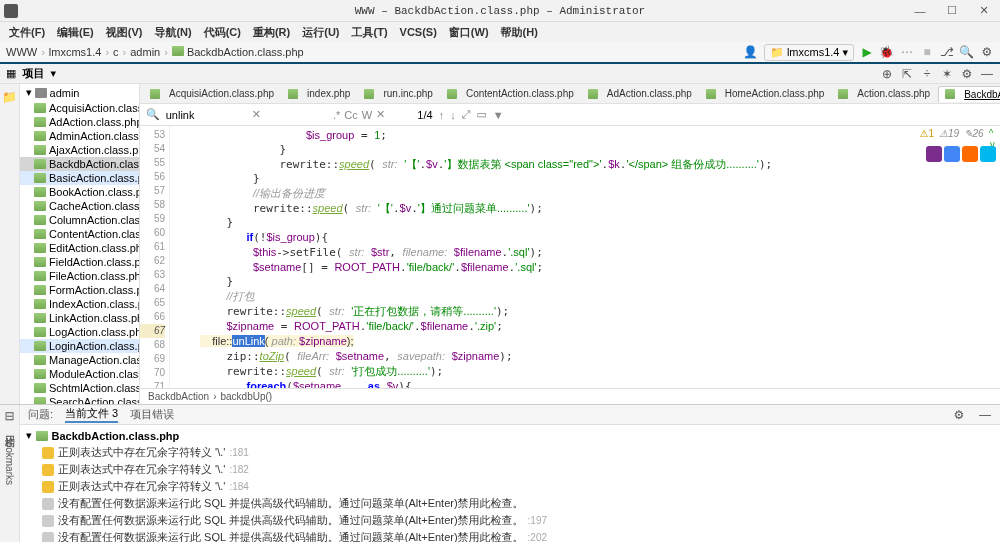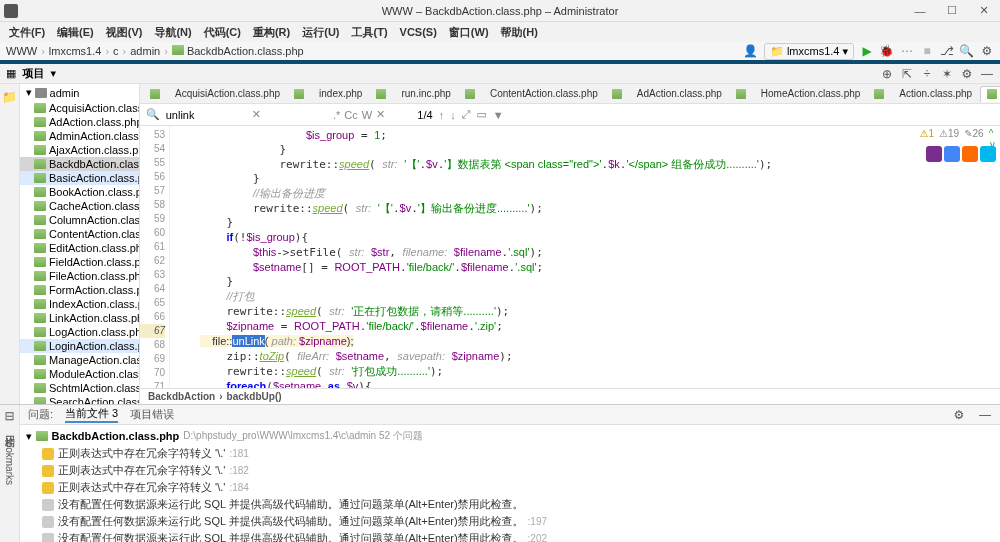--- a/index.html
+++ b/index.html
@@ -1,71 +1,71 @@
 <!DOCTYPE html>
 <html><head>
 <meta charset="utf-8">
 <style>
 * { margin:0; padding:0; box-sizing:border-box; font-family:"Microsoft YaHei",Arial,sans-serif; }
 body { background:#fff; color:#000; font-size:11px; overflow:hidden; width:1000px; height:542px; position:relative; }
 .titlebar { height:22px; background:#f2f2f2; display:flex; align-items:center; justify-content:space-between; padding:0 4px; border-bottom:1px solid #ddd; }
 .titlebar-left { display:flex; align-items:center; gap:2px; }
 .title-icon { width:14px; height:14px; background:#555; border-radius:2px; }
-.titlebar-title { font-size:11px; color:#333; margin-left:auto; margin-right:auto; position:absolute; left:50%; transform:translateX(-50%); }
+.titlebar-title { font-size:11px; color:#333; margin-left:auto; margin-right:auto; position:absolute; left:50%; transform:translateX(-50%);font-family:Liberation Mono, monospace; }
 .window-controls { display:flex; gap:8px; align-items:center; }
 .window-controls span { width:24px; text-align:center; color:#555; cursor:pointer; }
 .menubar { height:20px; background:#f2f2f2; display:flex; align-items:center; padding:0 4px; gap:2px; }
 .menubar span { padding:2px 5px; color:#333; cursor:pointer; font-size:11px;font-weight:bold; }
-.toolbar { height:22px; background:#f6f6f6; border-bottom:4px solid #0c4a6e; display:flex; align-items:center; justify-content:space-between; padding:0 6px; }
+.toolbar { height:22px; background:#f6f6f6; border-bottom:2px solid #0c4a6e; display:flex; align-items:center; justify-content:space-between; padding:0 6px; }
 .breadcrumb { display:flex; align-items:center; gap:4px; font-size:11px; color:#333; }
 .breadcrumb .sep { color:#aaa; }
 .toolbar-right { display:flex; align-items:center; gap:6px; }
 .tb-icon { width:14px; height:14px; display:flex; align-items:center; justify-content:center; color:#555; cursor:pointer; font-size:12px; }
 .proj-dd { display:flex; align-items:center; gap:3px; border:1px solid #ccc; border-radius:3px; padding:1px 5px; font-size:11px; }
 .proj-hdr { height:20px; background:#f2f2f2; display:flex; align-items:center; padding:0 6px; gap:6px; border-bottom:1px solid #e0e0e0; }
 .proj-hdr .lbl { font-weight:bold; font-size:11px; }
 .main { display:flex; height:320px; }
 .sidebar-left { width:20px; background:#f2f2f2; border-right:1px solid #e0e0e0; display:flex; flex-direction:column; align-items:center; gap:8px; padding-top:6px; }
 .vert-text { writing-mode:vertical-rl; font-size:10px; color:#555; cursor:pointer; }
 .file-tree { width:120px; background:#fff; border-right:1px solid #e0e0e0; overflow:auto; font-size:11px; }
 .tree-root { padding:2px 0 2px 6px; display:flex; align-items:center; gap:3px; }
 .tree-item { padding:1px 0 1px 14px; display:flex; align-items:center; gap:3px; cursor:pointer; white-space:nowrap; }
 .tree-item.sel { background:#d5d5d5; }
 .tree-item.blue { background:#dbeaff; }
 .file-icon { width:12px; height:10px; background:linear-gradient(#9c7,#7a5); border-radius:1px; flex-shrink:0; }
 .folder-icon { width:12px;height:10px;background:#888;border-radius:1px; }
 .editor-area { flex:1; display:flex; flex-direction:column; min-width:0; }
 .tabs-bar { height:20px; background:#f2f2f2; display:flex; align-items:center; padding:0 4px; gap:2px; border-bottom:1px solid #e0e0e0; overflow:hidden; }
-.tab { display:flex; align-items:center; gap:15px; padding:2px 6px; font-size:10px; color:#333; cursor:pointer; border-radius:3px 3px 0 0; white-space:nowrap; }
+.tab { display:flex; align-items:center; gap:9px; padding:2px 6px; font-size:10px; color:#333; cursor:pointer; border-radius:3px 3px 0 0; white-space:nowrap; }
 .tab.active { background:#fff; border:1px solid #ccc; border-bottom:none; color:#000; }
 .tab.active .tlabel { text-decoration:underline; }
 .find-bar { height:22px; background:#fff; border-bottom:1px solid #e0e0e0; display:flex; align-items:center; gap:6px; padding:0 6px; font-size:11px; }
 .find-input { border:none; outline:none; font-size:11px; width:80px; }
 .find-seg { display:flex; align-items:center; gap:4px; }
 .find-icon { color:#888; cursor:pointer; font-size:11px; }
 .code-area { flex:1; display:flex; background:#fff; overflow:hidden; position:relative; }
 .gutter { width:30px; background:#fff; color:#999; font-size:10px; font-family:Consolas,monospace; text-align:right; padding:2px 4px 0 0; border-right:1px solid #f0f0f0; }
 .gutter div { height:14px; line-height:14px; }
 .gutter .hl { background:#f5eec8; color:#555;font-style:italic; }
 .code { flex:1; font-family:Consolas,monospace; font-size:11px; padding:2px 0 0 30px; line-height:14px; white-space:pre; overflow:hidden; color:#333; }
-.code .kw { color:#00f; font-weight:bold; }
+.code .kw { color:#00f; font-weight:bold;margin-left:20px; }
 .code .str { color:#080; }
 .code .var { color:#800080; }
 .code .cmt { color:#999; font-style:italic; }
 .code .fn { color:#7a3; font-style:italic;text-decoration:underline; }
 .code .hl-blue { background:#3874d1; color:#fff; }
 .code-line.hl { background:#fdf5d8; }
 .right-strip { position:absolute; right:0; top:0; width:70px; height:100%; }
 .warn-badges { position:absolute; top:2px; right:4px; display:flex; gap:5px; font-size:10px; }
 .warn-badges span.w { color:#cc9900; }
-.warn-badges span.i { color:#888; }
+.warn-badges span.i { color:#888;font-style:italic; }
 .warn-badges span.chk { color:#3a3; }
 .float-icons { position:absolute; top:20px; right:4px; display:flex; gap:2px; }
 .float-icons div { width:16px;height:16px;border-radius:3px; }
-.breadcrumb-bottom { height:16px; border-top:1px solid #e0e0e0; background:#fff; display:flex; align-items:center; padding:0 8px; font-size:10px; color:#555; gap:4px;font-weight:bold; }
+.breadcrumb-bottom { height:16px; border-top:1px solid #e0e0e0; background:#fff; display:flex; align-items:center; padding:0 8px; font-size:10px; color:#555; gap:4px; }
 .bottom-panel { height:158px; border-top:1px solid #ccc; display:flex; }
 .bp-left { width:20px; background:#f2f2f2; border-right:1px solid #e0e0e0; display:flex; flex-direction:column; align-items:center; gap:6px; padding-top:4px; }
 .bp-content { flex:1; display:flex; flex-direction:column; }
 .bp-tabs { height:20px; display:flex; align-items:center; gap:12px; padding:0 8px; font-size:11px; color:#555; border-bottom:1px solid #e0e0e0; background:#f6f6f6; }
 .bp-tabs span { cursor:pointer; }
 .bp-body { flex:1; overflow:auto; padding:2px 0; font-size:11px; }
 .issue-file { padding:2px 6px; display:flex; align-items:center; gap:4px; }
 .issue-file .fname { color:#000; font-weight:bold; }
 .issue-file .fpath { color:#999; font-size:10px; }
 .issue-row { padding:1px 0 1px 22px; display:flex; align-items:center; gap:4px; }
@@ -327,21 +327,21 @@
           <div>68</div>
           <div>69</div>
           <div>70</div>
           <div>71</div>
         </div>
       <div class="code" id="code">                <span class="var">$is_group</span> = <span class="str">1</span>;
             }
             rewrite::<span class="fn">speed</span>( <span class="cmt">str:</span> <span class="str">'【'</span>.<span class="var">$v</span>.<span class="str">'】数据表第 &lt;span class="red"&gt;'</span>.<span class="var">$k</span>.<span class="str">'&lt;/span&gt; 组备份成功..........'</span>);
         }
         <span class="cmt">//输出备份进度</span>
-        rewrite::<span class="fn">speed</span>( <span class="cmt">str:</span> <span class="str">'【'</span>.<span class="var">$v</span>.<span class="str">'】输出备份进度..........'</span>);
+        rewrite::<span class="fn">speed</span>( <span class="cmt">str:</span> <span class="str">'【'</span>.<span class="var">$v</span>.<span class="str">'】通过问题菜单..........'</span>);
     }
     <span class="kw">if</span>(!<span class="var">$is_group</span>){
         <span class="var">$this</span>-&gt;setFile( <span class="cmt">str:</span> <span class="var">$str</span>, <span class="cmt">filename:</span> <span class="var">$filename</span>.<span class="str">'.sql'</span>);
         <span class="var">$setname</span>[] = <span class="var">ROOT_PATH</span>.<span class="str">'file/back/'</span>.<span class="var">$filename</span>.<span class="str">'.sql'</span>;
     }
     <span class="cmt">//打包</span>
     rewrite::<span class="fn">speed</span>( <span class="cmt">str:</span> <span class="str">'正在打包数据，请稍等..........'</span>);
     <span class="var">$zipname</span> = <span class="var">ROOT_PATH</span>.<span class="str">'file/back/'</span>.<span class="var">$filename</span>.<span class="str">'.zip'</span>;
 <span class="code-line hl">    file::<span class="hl-blue">unLink</span>( <span class="cmt">path:</span> <span class="var">$zipname</span>);</span>
     zip::<span class="fn">toZip</span>( <span class="cmt">fileArr:</span> <span class="var">$setname</span>, <span class="cmt">savepath:</span> <span class="var">$zipname</span>);
@@ -390,21 +390,20 @@
       <span>项目错误</span>
       <span style="flex:1"></span>
       <span class="tb-icon">⚙</span>
       <span class="tb-icon">—</span>
     </div>
     <div class="bp-body">
       <div class="issue-file">
         <span>▾</span>
           <div class="file-icon"></div>
         <span class="fname">BackdbAction.class.php</span>
-        <span class="fpath">D:\phpstudy_pro\WWW\lmxcms1.4\c\admin  52 个问题</span>
       </div>
       <div id="issue-rows">
           <div class="issue-row">
             <div class="issue-icon warn"></div>
             <span class="issue-text">正则表达式中存在冗余字符转义 '\.'</span>
             <span class="issue-loc">:181</span>
           </div>
           <div class="issue-row">
             <div class="issue-icon warn"></div>
             <span class="issue-text">正则表达式中存在冗余字符转义 '\.'</span>

